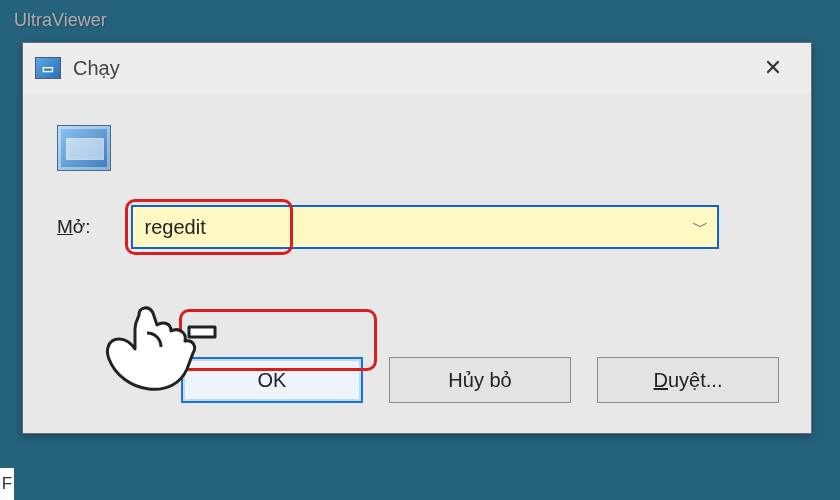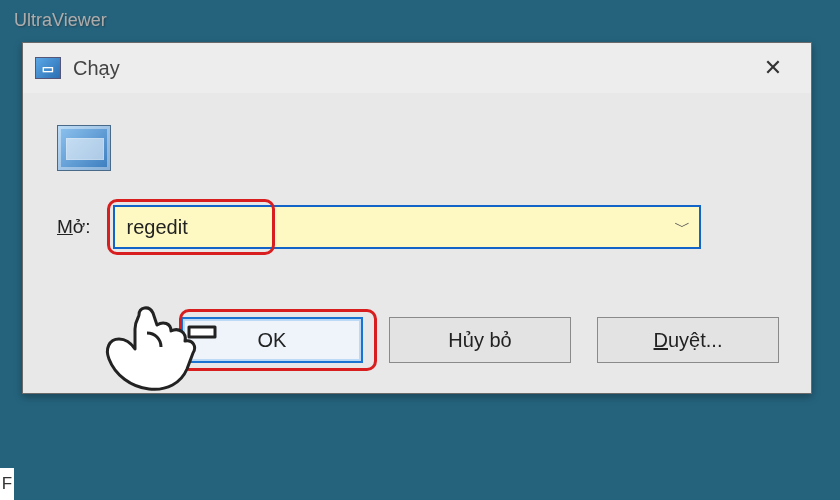--- a/index.html
+++ b/index.html
@@ -74,21 +74,21 @@
   .run-icon::after{
     content:""; position:absolute; left:8px; top:12px;
     width: 36px; height: 20px;
     background: rgba(255,255,255,0.55);
     border:1px solid #fff3;
   }
   .desc {
     color:#333; font-size: 19px; line-height: 1.45;
   }
   .open-row {
-    display:flex; align-items:center; gap: 22px;
+    display:flex; align-items:center; gap: 40px;
     margin-bottom: 48px;
   }
   .open-label {
     font-size: 19px; color:#222;
   }
   .open-label u { text-decoration: underline; }
   .combo-wrap {
     position: relative;
     flex: 0 0 588px;
   }
@@ -114,21 +114,21 @@
     display:flex; justify-content:flex-end; gap: 26px;
     padding: 0 32px 30px 0;
     position: relative;
   }
   .btn {
     width: 182px; height: 46px;
     background: #e3e3e3;
     border: 1px solid #8a8a8a;
     font-size: 20px; color:#222;
     cursor:pointer;
-    display:flex;align-items:center;justify-content:center;
+    display:flex;align-items:center;justify-content:center;margin-top:40px;
   }
   .btn.primary {
     border: 2px solid #1a73d0;
     box-shadow: inset 0 0 0 2px #bcd9f5;
     background: #eef4fa;
   }
   .hl-ok {
     position:absolute;
     left: 156px; top: -8px;
     width: 198px; height: 62px;

